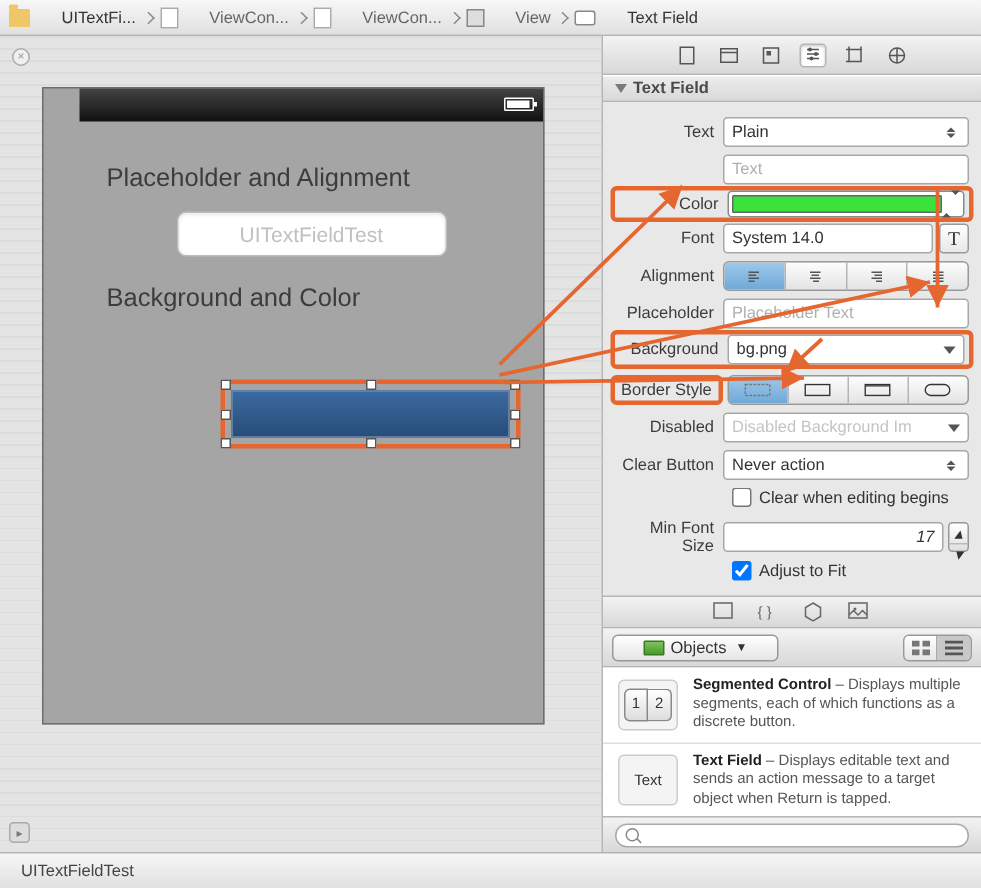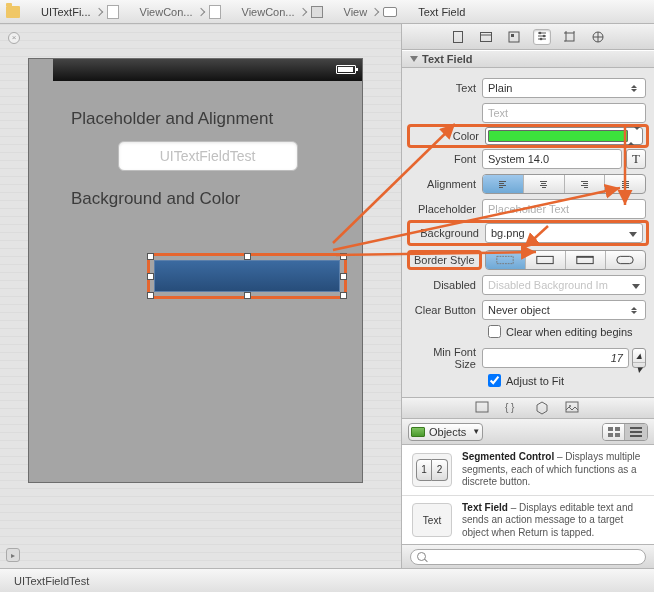--- a/index.html
+++ b/index.html
@@ -86,21 +86,21 @@
 .stepper div:first-child{border-bottom:1px solid #bbb;}
 .minrow .ctrl{display:flex;gap:3px;font-style:italic;}
 
 .hl { border:3px solid #e6662f; border-radius:4px; margin:-3px; padding:0; }
 .row.hl { padding:0 3px; }
 
 
 .lib-tabs { height: 22px; background: linear-gradient(#f3f3f3,#d8d8d8); border-top:1px solid #b5b5b5; border-bottom: 1px solid #b5b5b5; display:flex;align-items:center;justify-content:center;gap:14px;}
 .lib-tabs .ico{width:16px;height:14px;color:#666;}
 .lib-filter { height: 26px; background: linear-gradient(#f3f3f3,#d8d8d8); border-bottom: 1px solid #b5b5b5; display:flex;align-items:center;padding:0 6px;gap:6px;}
-.pill { height: 18px; border:1px solid #999; border-radius:4px; background:linear-gradient(#fff,#e5e5e5); display:flex;align-items:center;gap:4px;padding:0 2px;font-size:11px;}
+.pill { height: 18px; border:1px solid #999; border-radius:4px; background:linear-gradient(#fff,#e5e5e5); display:flex;align-items:center;gap:4px;padding:0 20px;font-size:11px;}
 .pill .sq{width:14px;height:10px;background:linear-gradient(#7fc261,#4a9a2d);border:1px solid #3a7a1f;border-radius:1px;}
 .view-toggle{margin-left:auto;display:flex;border:1px solid #999;border-radius:4px;overflow:hidden;height:18px;}
 .view-toggle div{width:22px;display:flex;align-items:center;justify-content:center;background:linear-gradient(#fff,#e5e5e5);}
 .view-toggle div:first-child{border-right:1px solid #aaa;}
 .view-toggle div.active{background:#c8c8c8;}
 
 .lib-list { flex:1; overflow:hidden; background:#fff; }
 .lib-item { display:flex; gap:10px; padding:6px 10px; border-bottom:1px solid #ddd; align-items:center; }
 .lib-item .thumb { width:40px; height:34px; display:flex;align-items:center;justify-content:center; background:#f4f4f4; border:1px solid #ccc; border-radius:4px; font-size:10px;}
 .seg-thumb{display:flex;}
@@ -359,21 +359,21 @@
               <span class="placeholder">Disabled Background Im</span>
               <span class="drop"></span>
             </div>
           </div>
       </div>
 
       <div class="row">
         <span class="lbl">Clear Button</span>
         <div class="ctrl">
             <div class="select">
-              <span>Never object</span>
+              <span>Never action</span>
               <span class="arr"></span>
             </div>
           </div>
       </div>
       <div class="check-row">
         <input type="checkbox" style="">
         <span>Clear when editing begins</span>
       </div>
 
       <div class="row minrow" style="margin-top:8px">

